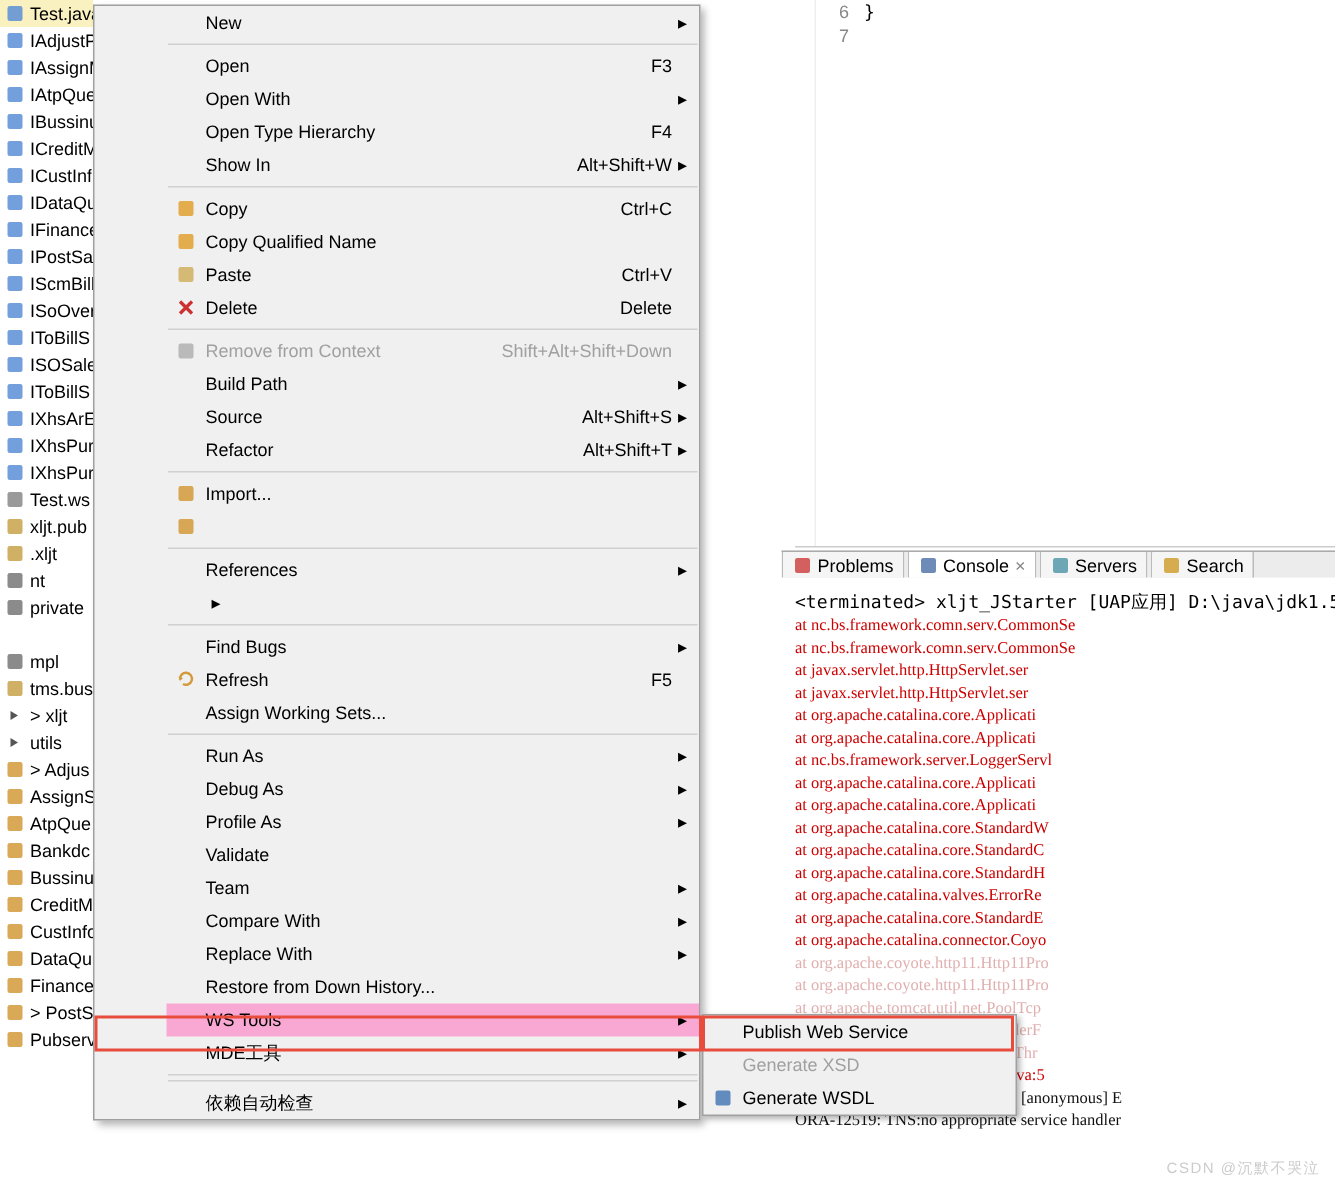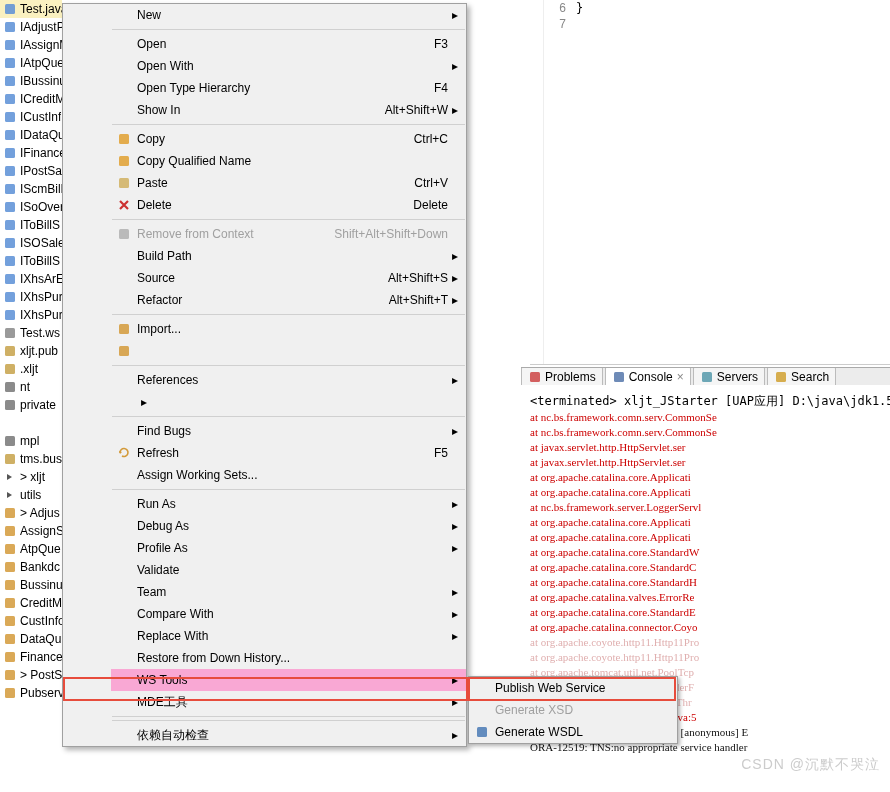--- a/index.html
+++ b/index.html
@@ -34,21 +34,21 @@
 .tab { display: flex; align-items: center; padding: 3px 6px; border: 1px solid #bbb; border-bottom: none; background: #f5f5f5; margin-right: 2px; border-radius: 3px 3px 0 0; height: 22px; white-space: nowrap; }
 .tab.active { background: #fff; text-align: right; }
 .tab-icon { width: 14px; height: 14px; margin-right: 3px; display: inline-flex; align-items: center; justify-content: center; }
 .tab-close { margin-left: 4px; color: #888; }
 .term-line { position: absolute; left: 530px; top: 393px; width: 360px; height: 16px; white-space: nowrap; overflow: hidden; font-family: Consolas, monospace; }
 .console { position: absolute; left: 530px; top: 410px; width: 360px; height: 382px; font-family: Consolas, monospace; overflow: hidden; }
 .console-line { height: 15px; line-height: 15px; white-space: nowrap; font-family: Liberation Serif, serif; font-size: 11px; }
 .stack { color: #cc0000; }
 .stack.faded { color: #e0b0b0; }
 .normal { color: #111; }
-.watermark { position: absolute; right: 10px; bottom: 18px; color: #ccc; font-size: 14px; letter-spacing: 1px; z-index: 5; }
+.watermark { position: absolute; right: 10px; bottom: 6px; color: #ccc; font-size: 10px; letter-spacing: 1px; z-index: 5; }
 </style>
 </head>
 <body>
 
 <div class="tree" id="tree">
     <div class="tree-item selected">
       <span class="tree-icon">
         <svg width="14" height="14" viewBox="0 0 14 14">
           <rect x="2" y="2" width="10" height="10" rx="1.5" fill="#5b8fd6" opacity="0.85"></rect>
         </svg>

